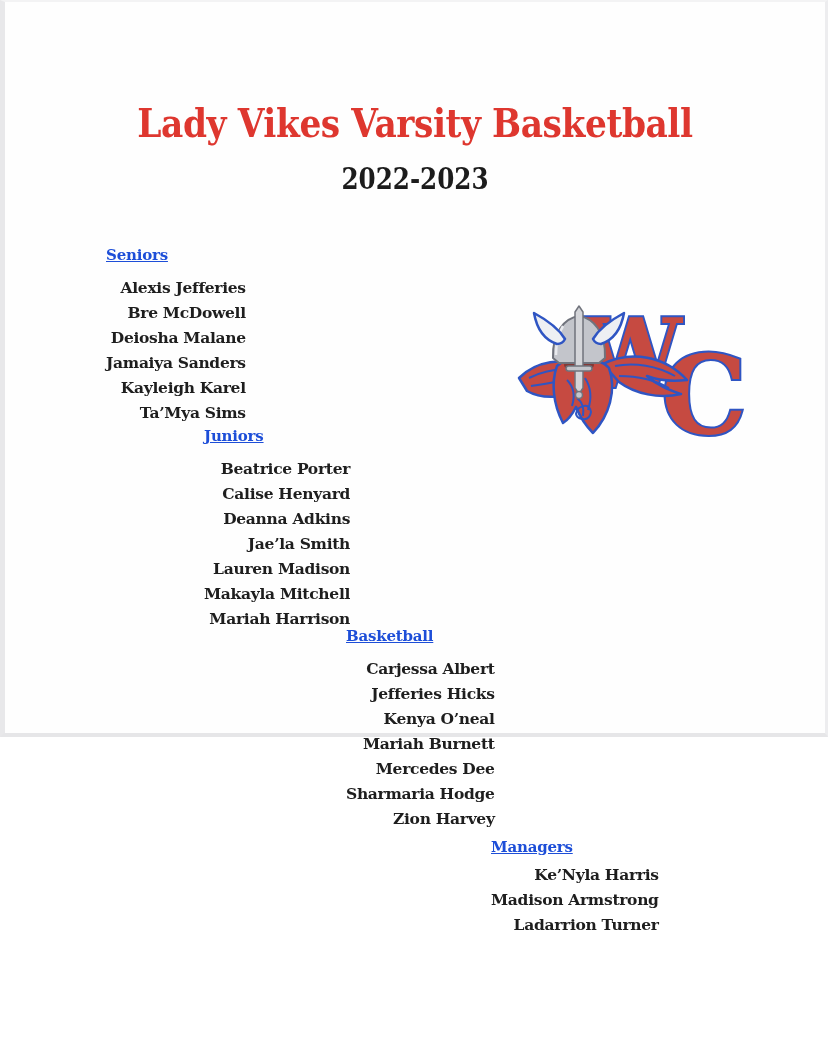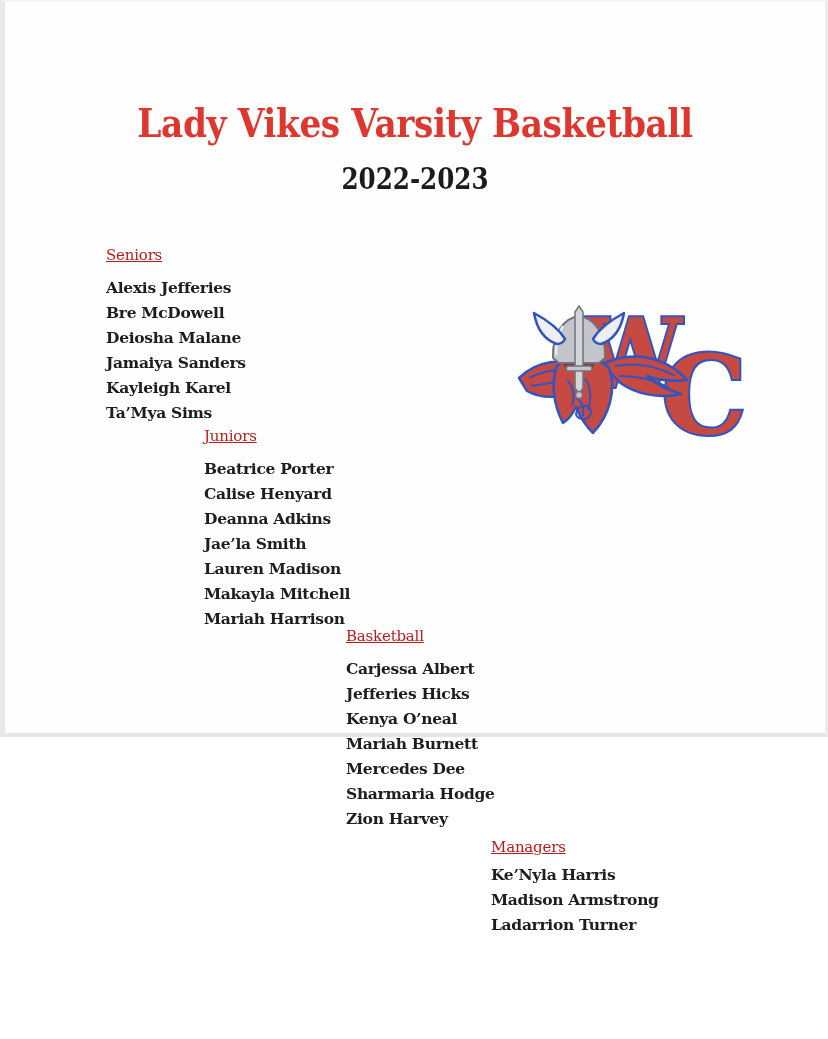--- a/index.html
+++ b/index.html
@@ -29,32 +29,33 @@
   .page-season {
     position: absolute; top: 160px; left: 0; width: 100%;
     text-align: center;
     font-weight: bold; font-size: 30px; line-height: 34px;
     color: #1c1c1c;
     transform: scaleX(0.82); transform-origin: 50% 50%;
   }
   .roster-section { position: absolute; }
   .section-header {
     display: inline-block;
-    font-weight: normal; font-size: 15px; line-height: 19px;
-    color: #b91c1c;
+    font-weight: bold; font-size: 15px; line-height: 19px;
+    color: #1d4ed8;
     text-decoration: underline;
     letter-spacing: -0.2px;
     cursor: pointer;
   }
   .player-list { list-style: none; margin-top: 10px; }
   .player-list li {
     font-weight: bold; font-size: 15.5px; line-height: 25px;
     color: #1e1e1e;
     letter-spacing: -0.3px;
     white-space: nowrap;
+    text-align: right;
   }
   .section-managers .player-list { margin-top: 5px; }
   .section-seniors    { left: 101px; top: 243px; }
   .section-juniors    { left: 199px; top: 424px; }
   .section-sophomores { left: 341px; top: 624px; }
   .section-managers   { left: 486px; top: 835px; }
   .team-logo { position: absolute; left: 512px; top: 302px; width: 238px; height: 138px; }
 </style>
 </head>
 <body>

